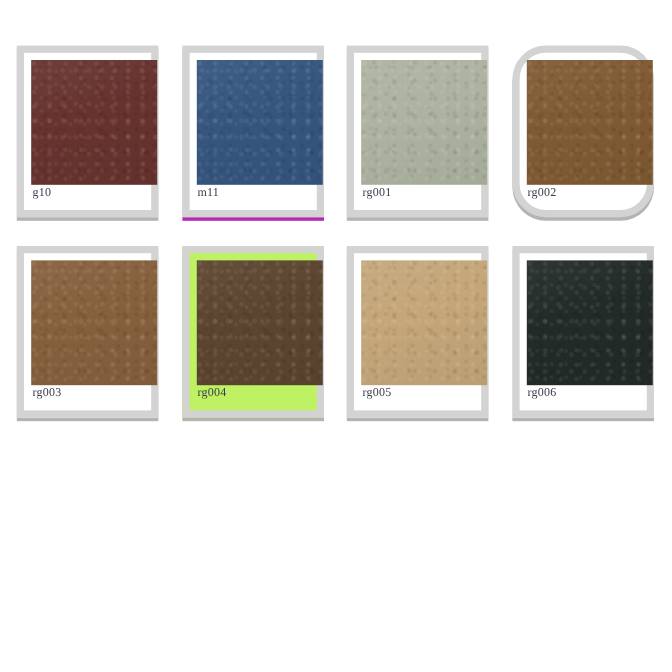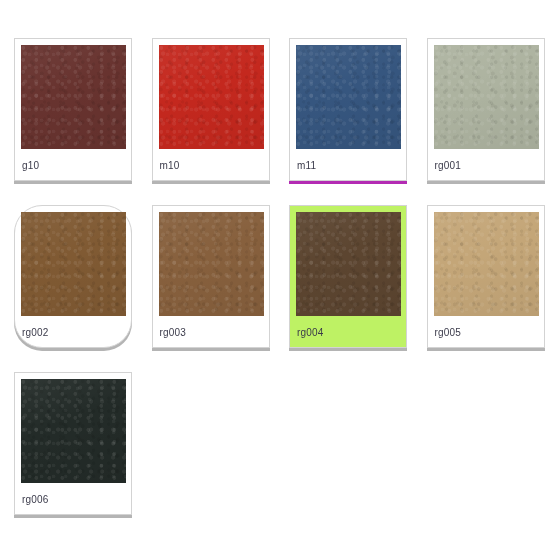--- a/index.html
+++ b/index.html
@@ -26,23 +26,24 @@
     row-gap: 12px;
     background: #ffffff;
   }
 
   .swatch-card {
     position: relative;
     box-sizing: border-box;
     width: 118px;
     height: 143px;
     background: #ffffff;
-    border: 1px solid #b91c1c;
+    border: 6px solid #b91c1c;
     padding: 6px 6px 0 6px;
     box-shadow: 0 3px 0 0 #b4b4b4;
+    font-family: Liberation Serif, serif;
   }
 
   .swatch-card.is-selected {
     box-shadow: 0 3px 0 0 #b32bb3;
   }
 
   .swatch-color {
     width: 105px;
     height: 104px;
     position: relative;
@@ -88,24 +89,20 @@
   }
 </style>
 </head>
 <body>
 
 <div class="swatch-grid" style="background: rgb(255, 255, 255);">
     <div class="swatch-card" style="background: rgb(255, 255, 255); border-color: rgb(211, 211, 211); box-shadow: rgb(180, 180, 180) 0px 3px 0px 0px;">
       <div class="swatch-color" style="background-color: rgb(104, 51, 47);"></div>
       <div class="swatch-label" style="color: rgb(58, 58, 74);">g10</div>
     </div>
-    <div class="swatch-card" style="background: rgb(255, 255, 255); border-color: rgb(211, 211, 211); box-shadow: rgb(180, 180, 180) 0px 3px 0px 0px;">
-      <div class="swatch-color" style="background-color: rgb(196, 40, 30);"></div>
-      <div class="swatch-label" style="color: rgb(58, 58, 74);">m10</div>
-    </div>
     <div class="swatch-card is-selected" style="background: rgb(255, 255, 255); border-color: rgb(211, 211, 211); box-shadow: rgb(179, 43, 179) 0px 3px 0px 0px;">
       <div class="swatch-color" style="background-color: rgb(54, 86, 127);"></div>
       <div class="swatch-label" style="color: rgb(58, 58, 74);">m11</div>
     </div>
     <div class="swatch-card" style="background: rgb(255, 255, 255); border-color: rgb(211, 211, 211); box-shadow: rgb(180, 180, 180) 0px 3px 0px 0px;">
       <div class="swatch-color" style="background-color: rgb(173, 179, 160);"></div>
       <div class="swatch-label" style="color: rgb(58, 58, 74);">rg001</div>
     </div>
     <div class="swatch-card" style="background: rgb(255, 255, 255); border-color: rgb(211, 211, 211); box-shadow: rgb(180, 180, 180) 0px 3px 0px 0px; border-radius: 28px;">
       <div class="swatch-color" style="background-color: rgb(128, 90, 51);"></div>

